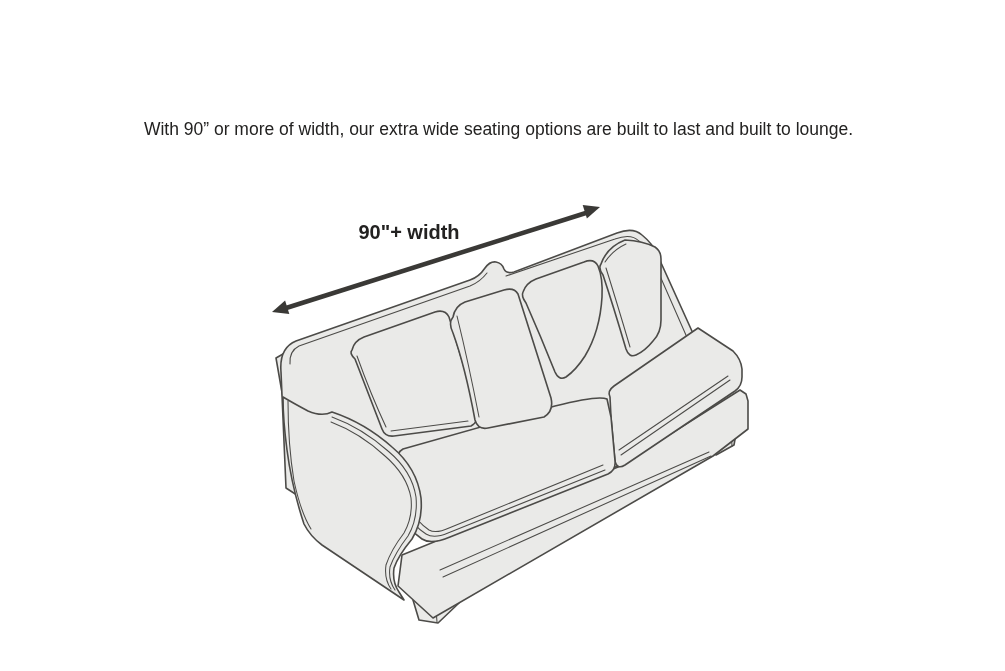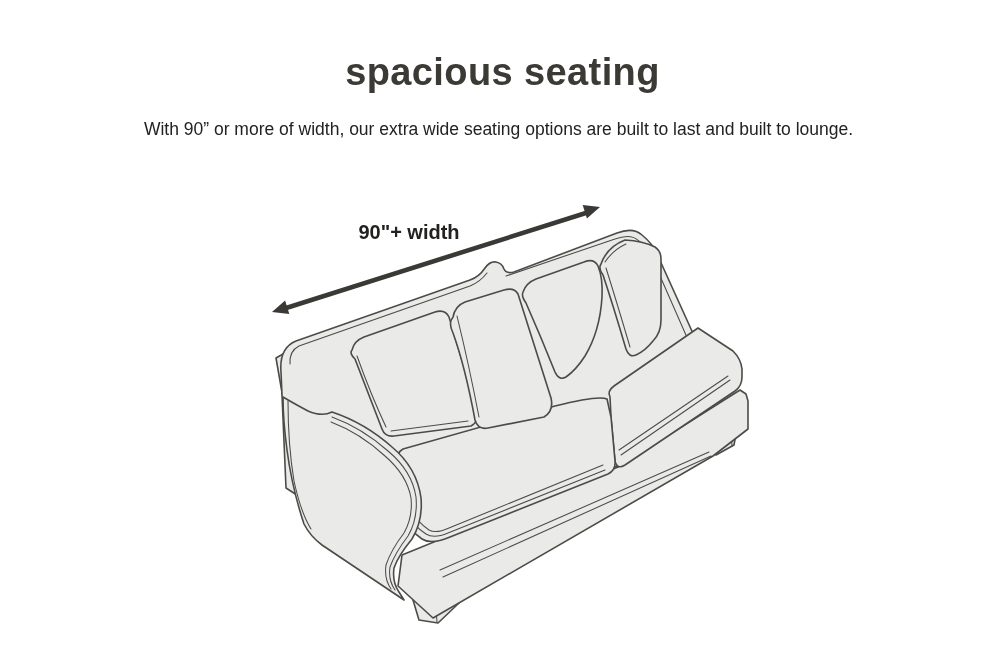--- a/index.html
+++ b/index.html
@@ -26,21 +26,20 @@
   .dim-label{
     fill:var(--c-text,#232221);font-size:20px;font-weight:bold;
     font-family:"Liberation Sans",sans-serif;text-anchor:middle;
   }
 </style>
 </head>
 <body>
 
 <div class="canvas">
 
-  <div class="title">spacious seating</div>
 
   <div class="desc">
     <div>With 90” or more of width, our extra wide seating options are built to last and built to lounge.</div>
   </div>
 
   <svg class="illustration" viewBox="0 0 1005 671" aria-hidden="true">
 
     <g>
       <line class="arrow-line" x1="283" y1="309" x2="589" y2="212"></line>
       <polygon class="arrow-head" points="600,207 586.9,218.5 582.7,205.1"></polygon>

